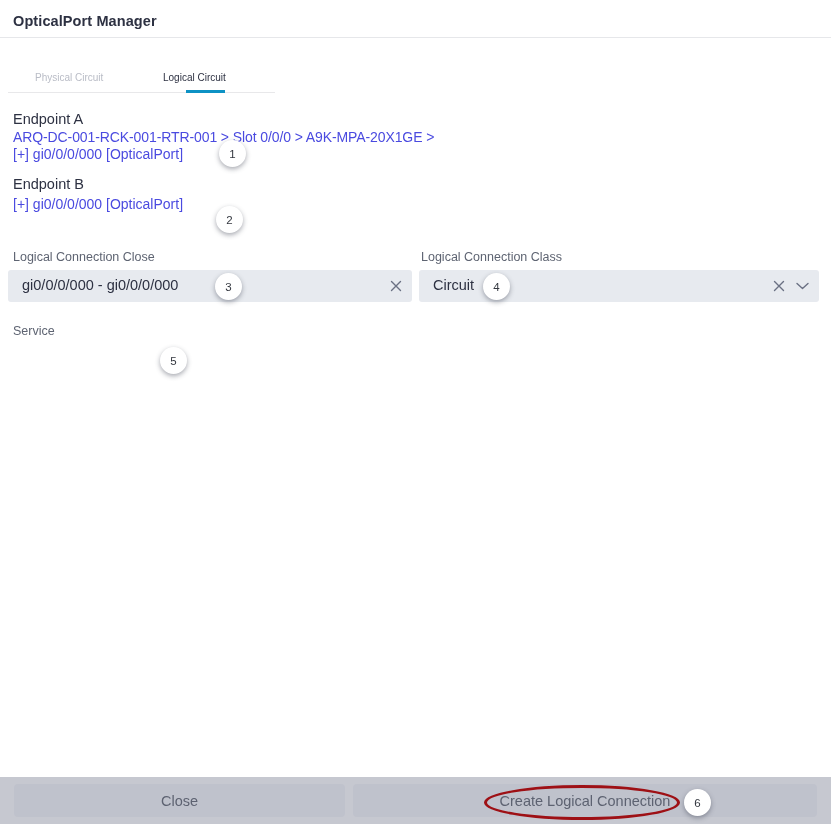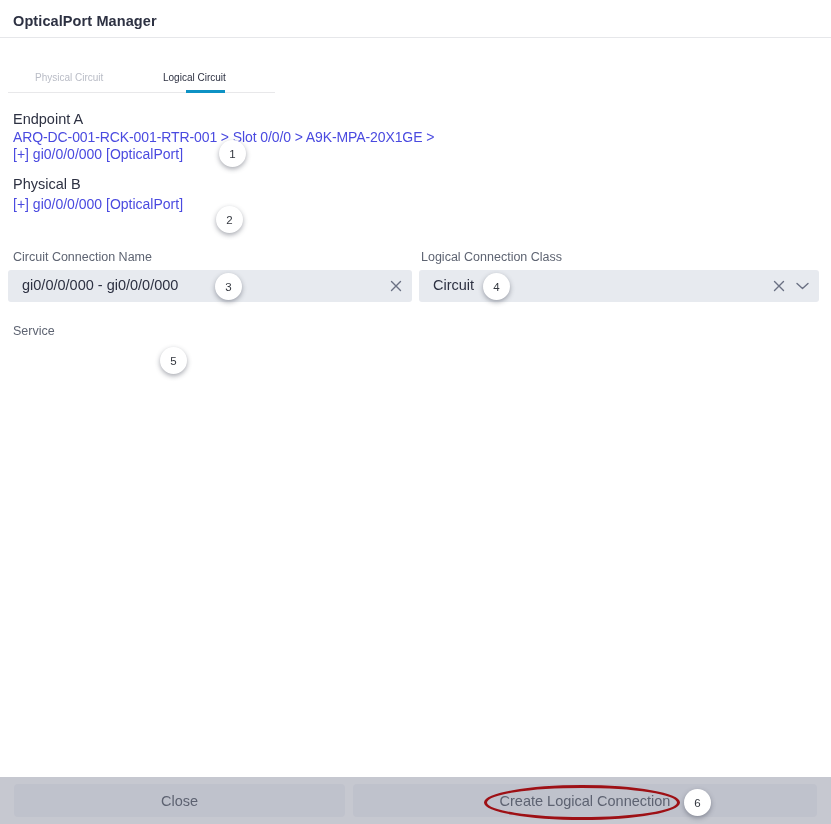--- a/index.html
+++ b/index.html
@@ -203,26 +203,26 @@
   <div class="tab-underline"></div>
 
   <div class="endpoint-block" style="top:110px;">
     <div class="endpoint-label">Endpoint A</div>
     <div class="endpoint-path">ARQ-DC-001-RCK-001-RTR-001 &gt; Slot 0/0/0 &gt; A9K-MPA-20X1GE &gt;</div>
     <div class="endpoint-port">[+] gi0/0/0/000 [OpticalPort]</div>
   </div>
   <div class="badge" style="left:219px; top:140px;">1</div>
 
   <div class="endpoint-block" style="top:175px;">
-    <div class="endpoint-label">Physical B</div>
+    <div class="endpoint-label">Endpoint B</div>
     <div class="endpoint-port">[+] gi0/0/0/000 [OpticalPort]</div>
   </div>
   <div class="badge" style="left:216px; top:206px;">2</div>
 
-  <div class="field-label" style="left:13px; top:249px;">Circuit Connection Name</div>
+  <div class="field-label" style="left:13px; top:249px;">Logical Connection Close</div>
   <div class="field" style="left:8px; top:270px; width:404px;">
     <div class="field-value">gi0/0/0/000 - gi0/0/0/000</div>
     <div class="field-icons">
       <span class="ico">
         <svg width="12" height="12" viewBox="0 0 12 12">
             <path d="M1.5 1.5 L10.5 10.5 M10.5 1.5 L1.5 10.5" stroke="#6a7083" stroke-width="1.4" fill="none" stroke-linecap="round"></path>
           </svg>
       </span>
     </div>
   </div>

